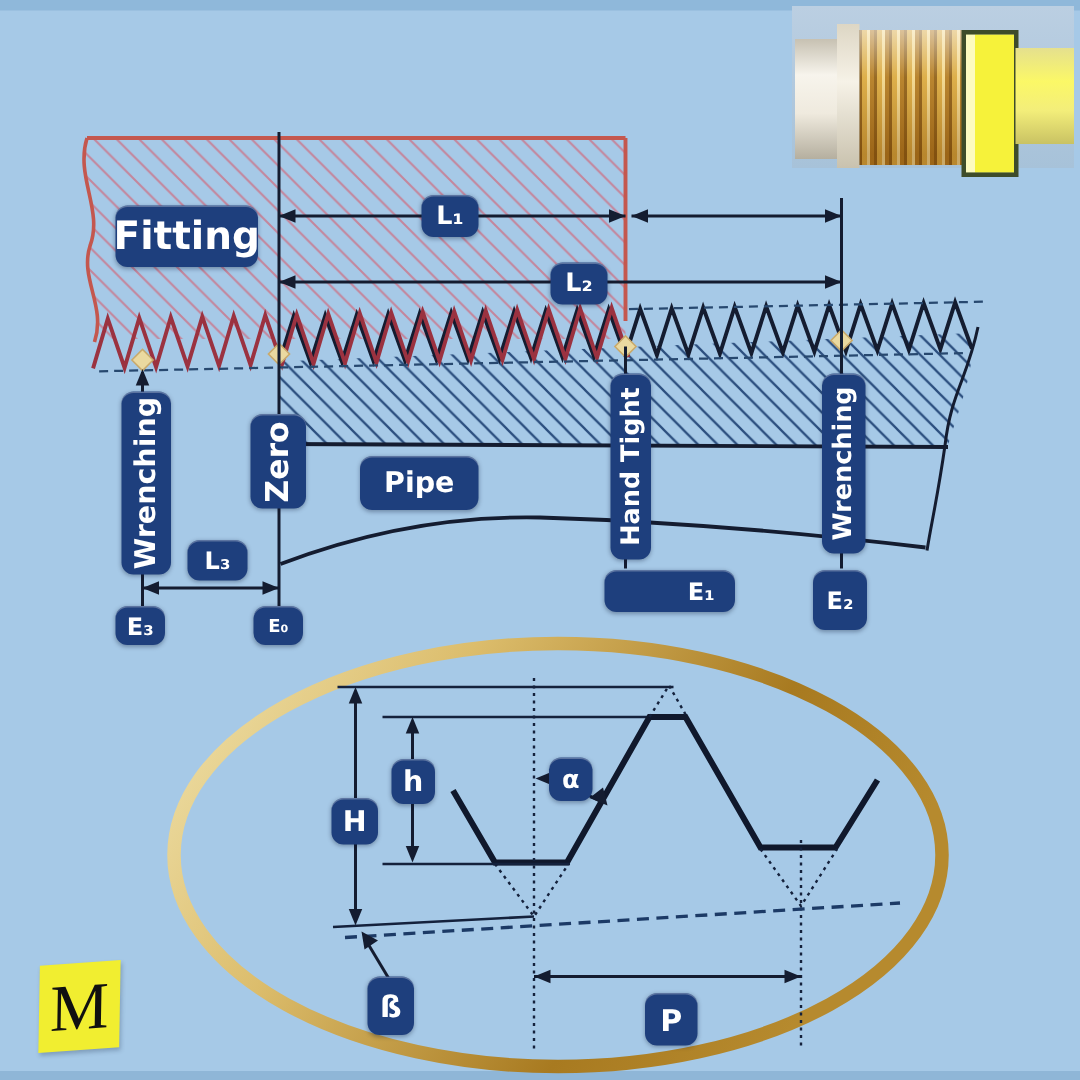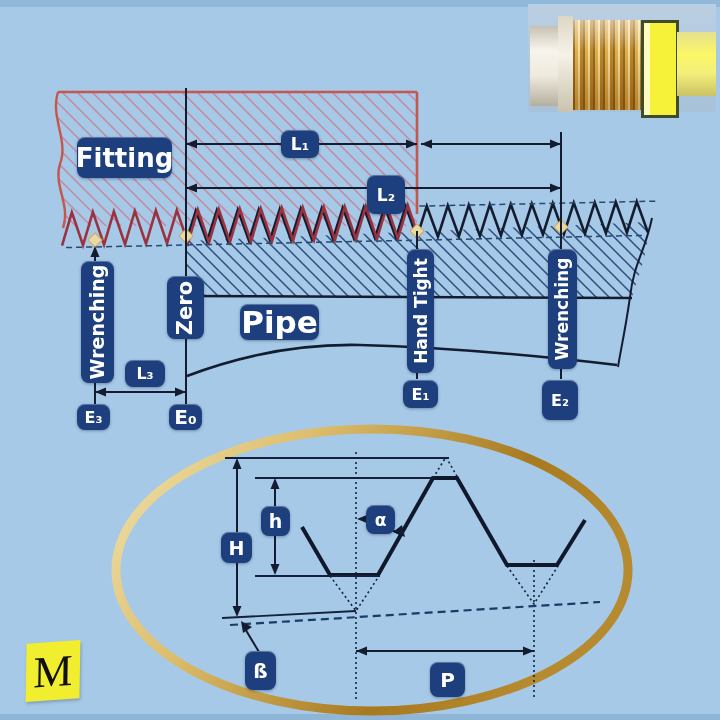--- a/index.html
+++ b/index.html
@@ -172,28 +172,28 @@
         <path d="M357,519 l11,-4.5 l0,9 z"></path>
         <path d="M405,537 l-3,-12 l-9,7 z"></path>
         <path d="M241,621 l2,12 l9,-6 z"></path>
       </g>
     </g>
   </svg>
 
   <div class="pill" style="left:77px;top:137px;width:95px;height:41px;font-size:26px;">
       <span>Fitting</span>
     </div>
-  <div class="pill" style="left:240px;top:304px;width:79px;height:36px;font-size:31px;">
+  <div class="pill" style="left:240px;top:304px;width:79px;height:36px;font-size:19px;">
       <span>Pipe</span>
     </div>
 
   <div class="pill" style="left:281px;top:130px;width:38px;height:28px;font-size:17px;">
       <span>L₁</span>
     </div>
-  <div class="pill" style="left:367px;top:175px;width:38px;height:39px;font-size:17px;">
+  <div class="pill" style="left:367px;top:175px;width:38px;height:28px;font-size:17px;">
       <span>L₂</span>
     </div>
   <div class="pill" style="left:125px;top:360px;width:40px;height:27px;font-size:16px;">
       <span>L₃</span>
     </div>
 
   <div class="pill vpill" style="left:81px;top:261px;width:33px;height:122px;font-size:19px;">
       <span>Wrenching</span>
     </div>
   <div class="pill vpill" style="left:167px;top:276px;width:37px;height:63px;font-size:21px;">
@@ -202,24 +202,24 @@
   <div class="pill vpill" style="left:407px;top:249px;width:27px;height:124px;font-size:17px;">
       <span>Hand Tight</span>
     </div>
   <div class="pill vpill" style="left:548px;top:249px;width:29px;height:120px;font-size:17px;">
       <span>Wrenching</span>
     </div>
 
   <div class="pill" style="left:77px;top:404px;width:33px;height:26px;font-size:16px;">
       <span>E₃</span>
     </div>
-  <div class="pill" style="left:169px;top:404px;width:33px;height:26px;font-size:20px;">
+  <div class="pill" style="left:169px;top:404px;width:33px;height:26px;font-size:12px;">
       <span>E₀</span>
     </div>
-  <div class="pill" style="left:403px;top:380px;width:35px;height:28px;font-size:16px;">
+  <div class="pill" style="left:403px;top:380px;width:45px;height:28px;font-size:16px;padding-left:42px;">
       <span>E₁</span>
     </div>
   <div class="pill" style="left:542px;top:380px;width:36px;height:40px;font-size:16px;">
       <span>E₂</span>
     </div>
 
   <div class="pill" style="left:221px;top:532px;width:31px;height:31px;font-size:19px;">
       <span>H</span>
     </div>
   <div class="pill" style="left:261px;top:506px;width:29px;height:30px;font-size:19px;">

